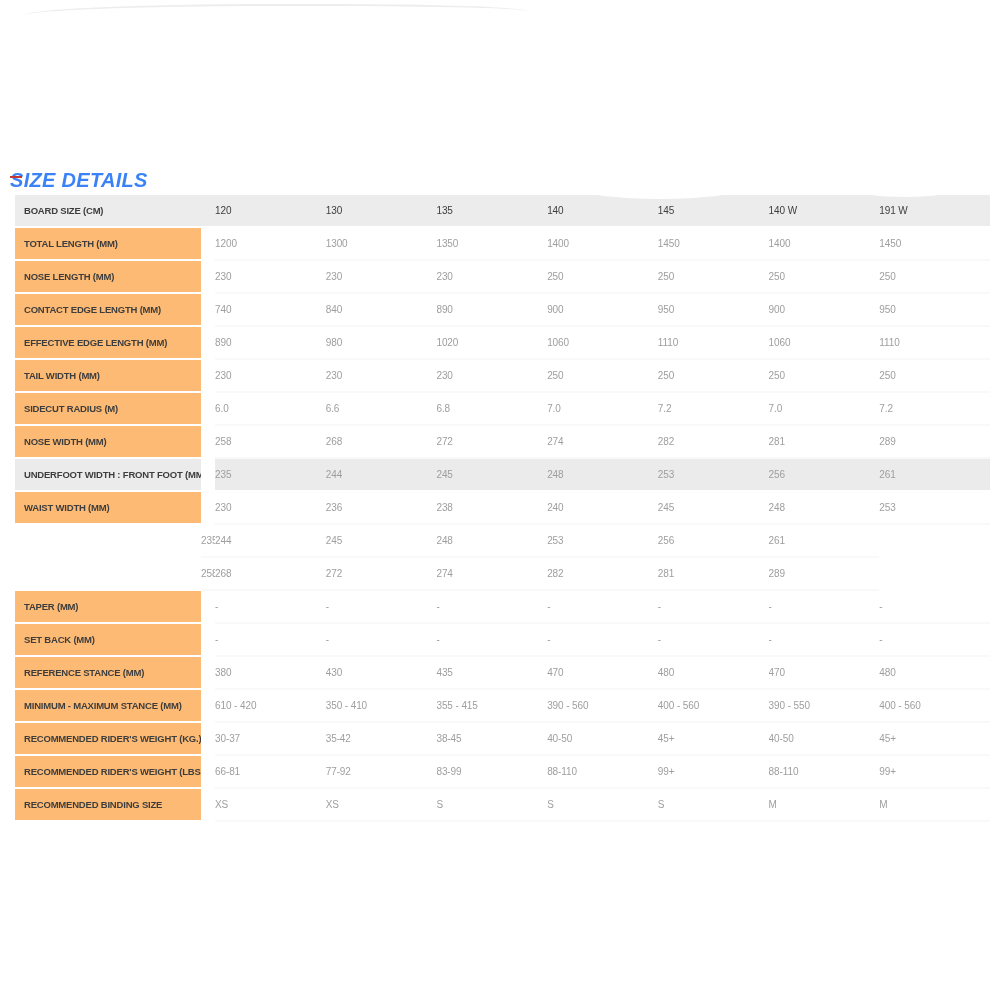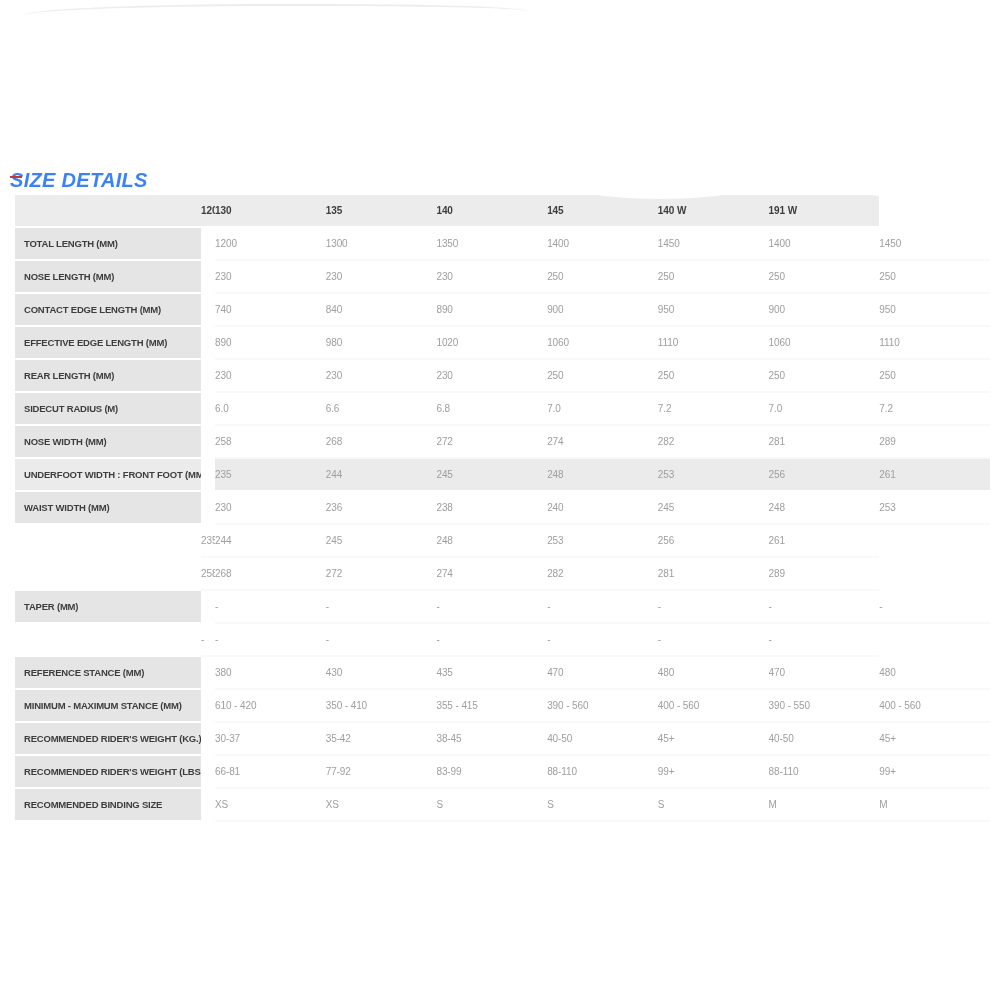--- a/index.html
+++ b/index.html
@@ -51,42 +51,42 @@
     height: 31px;
     margin-bottom: 2px;
     position: relative;
   }
   .t-row .cell {
     line-height: 31px;
     white-space: nowrap;
     overflow: hidden;
   }
   .label-cell {
-    background: #e5e5e5;
+    background: #fdba74;
     padding-left: 9px;
     font-size: 9.5px;
     font-weight: bold;
     color: #3d3d3d;
     letter-spacing: -0.2px;
   }
   .gutter-cell { background: transparent; }
   .value-cell {
     font-size: 10px;
     color: #9e9e9e;
     letter-spacing: -0.1px;
     box-shadow: 0 2px 0 rgba(0,0,0,0.025);
   }
   .t-row.header-row .label-cell,
   .t-row.header-row .gutter-cell,
   .t-row.header-row .value-cell {
     background: #ececec;
     box-shadow: none;
   }
   .t-row.header-row .value-cell {
-    font-weight: bold;
+    font-weight: normal;
     color: #3d3d3d;
     font-size: 10px;
   }
   .t-row.highlight-row .label-cell { background: #ebebeb; }
   .t-row.highlight-row .value-cell { background: #ebebeb; box-shadow: none; }
   .artifact-header-notch {
     position: absolute;
     left: 585px;
     top: 190px;
     width: 150px;
@@ -112,20 +112,21 @@
 <div class="artifact-top-line"></div>
 
 <h2 class="page-title">SIZE DETAILS</h2>
 <div class="title-underline"></div>
 
 <div class="artifact-header-notch"></div>
 <div class="artifact-header-notch2"></div>
 
 <div class="size-table">
   <div class="t-row header-row">
+    <div class="cell label-cell">BOARD SIZE (CM)</div>
     <div class="cell gutter-cell"></div>
 
   <div class="cell value-cell">120</div>
       <div class="cell value-cell">130</div>
       <div class="cell value-cell">135</div>
       <div class="cell value-cell">140</div>
       <div class="cell value-cell">145</div>
       <div class="cell value-cell">140 W</div>
       <div class="cell value-cell">191 W</div>
     </div>
@@ -168,21 +169,21 @@
       <div class="cell gutter-cell"></div>
       <div class="cell value-cell">890</div>
       <div class="cell value-cell">980</div>
       <div class="cell value-cell">1020</div>
       <div class="cell value-cell">1060</div>
       <div class="cell value-cell">1110</div>
       <div class="cell value-cell">1060</div>
       <div class="cell value-cell">1110</div>
     </div>
     <div class="t-row">
-      <div class="cell label-cell">REAR LENGTH (MM)</div>
+      <div class="cell label-cell">TAIL WIDTH (MM)</div>
       <div class="cell gutter-cell"></div>
       <div class="cell value-cell">230</div>
       <div class="cell value-cell">230</div>
       <div class="cell value-cell">230</div>
       <div class="cell value-cell">250</div>
       <div class="cell value-cell">250</div>
       <div class="cell value-cell">250</div>
       <div class="cell value-cell">250</div>
     </div>
     <div class="t-row">
@@ -254,20 +255,21 @@
       <div class="cell gutter-cell"></div>
       <div class="cell value-cell">-</div>
       <div class="cell value-cell">-</div>
       <div class="cell value-cell">-</div>
       <div class="cell value-cell">-</div>
       <div class="cell value-cell">-</div>
       <div class="cell value-cell">-</div>
       <div class="cell value-cell">-</div>
     </div>
     <div class="t-row">
+      <div class="cell label-cell">SET BACK (MM)</div>
       <div class="cell gutter-cell"></div>
       <div class="cell value-cell">-</div>
       <div class="cell value-cell">-</div>
       <div class="cell value-cell">-</div>
       <div class="cell value-cell">-</div>
       <div class="cell value-cell">-</div>
       <div class="cell value-cell">-</div>
       <div class="cell value-cell">-</div>
     </div>
     <div class="t-row">

